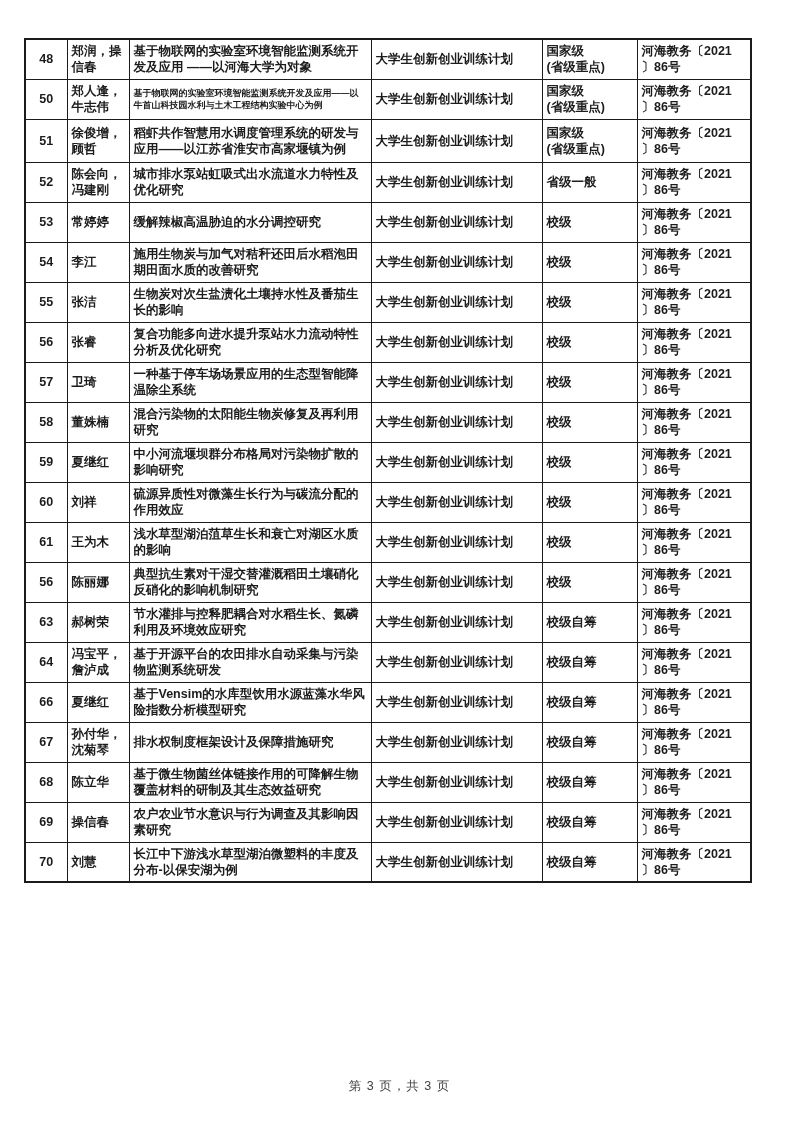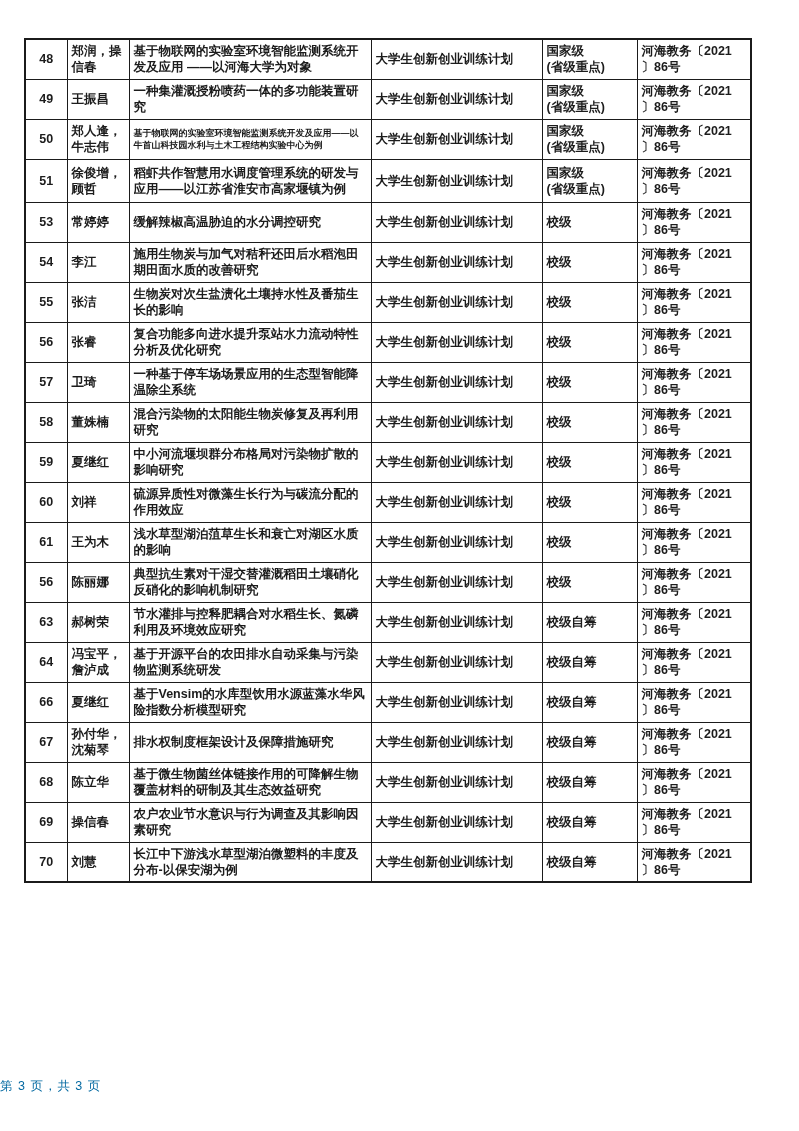--- a/index.html
+++ b/index.html
@@ -57,24 +57,24 @@
     height: 40px;
     overflow: hidden;
     display: flex;
     align-items: center;
   }
   .footer {
     position: absolute;
     top: 1078px;
     left: 0;
     width: 100%;
-    text-align: left;
+    text-align: center;
     font-size: 12.5px;
     letter-spacing: 1px;
-    color: #0369a1;
+    color: #404040;
   }
 </style>
 </head>
 <body>
 
 <div class="page">
   <table class="projects">
     <colgroup>
       <col style="width:42px">
       <col style="width:62px">
@@ -88,47 +88,47 @@
           <td class="num">48</td>
           <td class="leader">郑润，操信春</td>
           <td class="title">
             <div class="titlebox">基于物联网的实验室环境智能监测系统开发及应用 ——以河海大学为对象</div>
           </td>
           <td class="type">大学生创新创业训练计划</td>
           <td class="level">国家级<br>(省级重点)</td>
           <td class="doc">河海教务〔2021<br>〕86号</td>
         </tr>
         <tr>
-          <td class="num">49</td>
-          <td class="leader">王振昌</td>
-          <td class="title">
-            <div class="titlebox">一种集灌溉授粉喷药一体的多功能装置研究</div>
-          </td>
-          <td class="type">大学生创新创业训练计划</td>
-          <td class="level">国家级<br>(省级重点)</td>
-          <td class="doc">河海教务〔2021<br>〕86号</td>
-        </tr>
-        <tr>
           <td class="num">50</td>
           <td class="leader">郑人逢，牛志伟</td>
           <td class="title">
             <div class="titlebox small">基于物联网的实验室环境智能监测系统开发及应用——以牛首山科技园水利与土木工程结构实验中心为例</div>
           </td>
           <td class="type">大学生创新创业训练计划</td>
           <td class="level">国家级<br>(省级重点)</td>
           <td class="doc">河海教务〔2021<br>〕86号</td>
         </tr>
         <tr>
           <td class="num">51</td>
           <td class="leader">徐俊增，顾哲</td>
           <td class="title">
             <div class="titlebox clipped">稻虾共作智慧用水调度管理系统的研发与应用——以江苏省淮安市高家堰镇为例</div>
           </td>
           <td class="type">大学生创新创业训练计划</td>
           <td class="level">国家级<br>(省级重点)</td>
+          <td class="doc">河海教务〔2021<br>〕86号</td>
+        </tr>
+        <tr>
+          <td class="num">52</td>
+          <td class="leader">陈会向，冯建刚</td>
+          <td class="title">
+            <div class="titlebox">城市排水泵站虹吸式出水流道水力特性及优化研究</div>
+          </td>
+          <td class="type">大学生创新创业训练计划</td>
+          <td class="level">省级一般</td>
           <td class="doc">河海教务〔2021<br>〕86号</td>
         </tr>
         <tr>
           <td class="num">53</td>
           <td class="leader">常婷婷</td>
           <td class="title">
             <div class="titlebox">缓解辣椒高温胁迫的水分调控研究</div>
           </td>
           <td class="type">大学生创新创业训练计划</td>
           <td class="level">校级</td>

